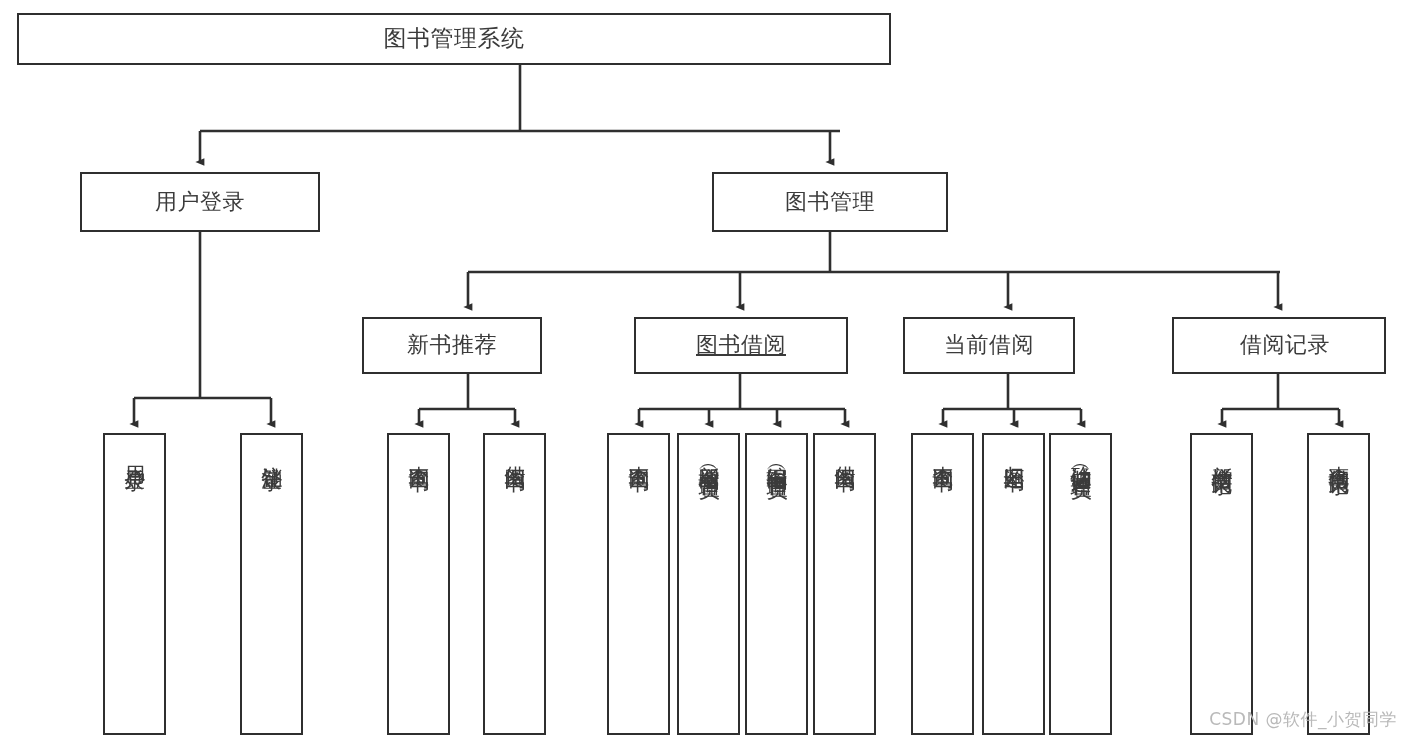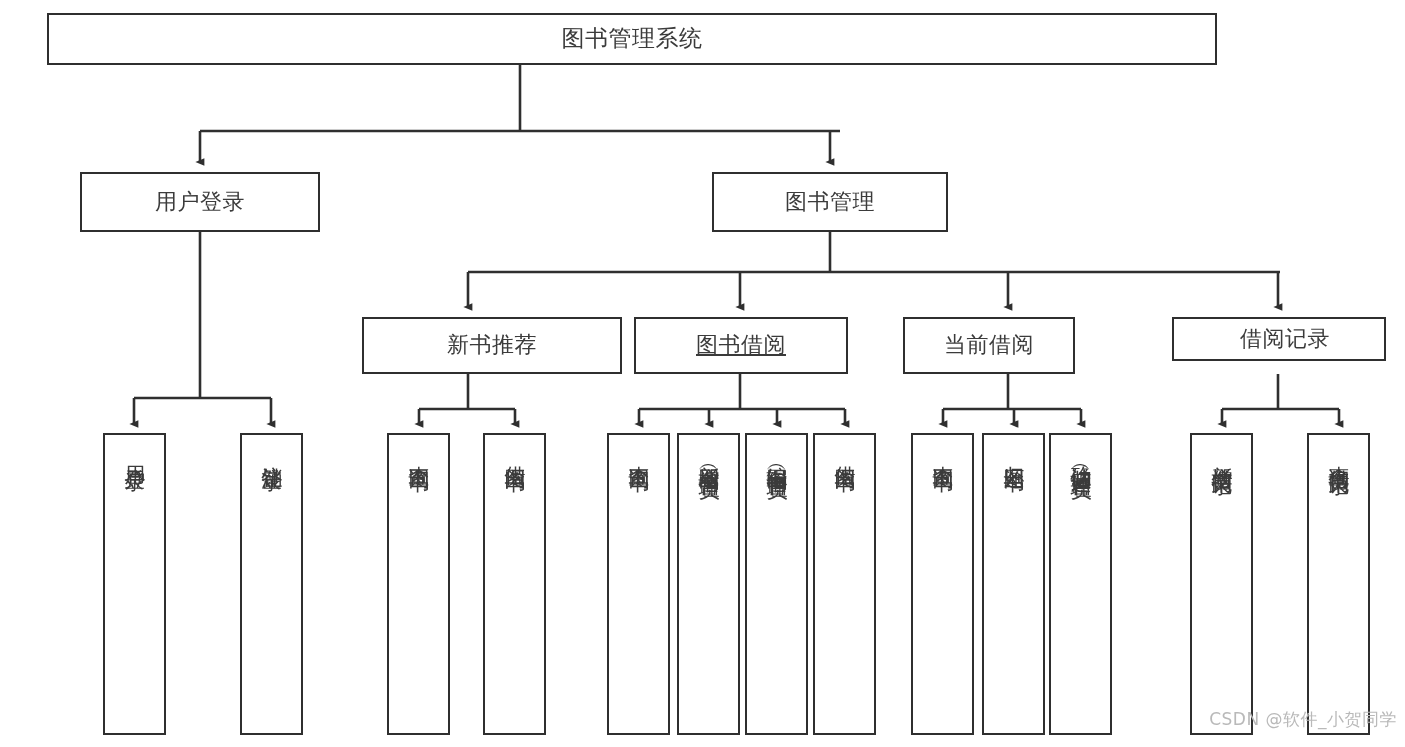--- a/index.html
+++ b/index.html
@@ -120,41 +120,41 @@
       <path d="M1014,409 L1014,424" marker-end="url(#arrow)"></path>
       <path d="M1081,409 L1081,424" marker-end="url(#arrow)"></path>
 
       <path d="M1278,374 L1278,409"></path>
       <path d="M1222,409 L1339,409"></path>
       <path d="M1222,409 L1222,424" marker-end="url(#arrow)"></path>
       <path d="M1339,409 L1339,424" marker-end="url(#arrow)"></path>
     </g>
   </svg>
 
-  <div class="node horizontal" id="root-node" style="left:17px; top:13px; width:1170px; height:52px;margin-left:30px;">
+  <div class="node horizontal" id="root-node" style="left:17px; top:13px; width:874px; height:52px;">
     <span class="label">图书管理系统</span>
   </div>
 
   <div class="node horizontal" style="left:80px; top:172px; width:240px; height:60px;">
     <span class="label">用户登录</span>
   </div>
   <div class="node horizontal" style="left:712px; top:172px; width:236px; height:60px;">
     <span class="label">图书管理</span>
   </div>
 
-  <div class="node horizontal" style="left:362px; top:317px; width:260px; height:57px;">
+  <div class="node horizontal" style="left:362px; top:317px; width:180px; height:57px;">
     <span class="label">新书推荐</span>
   </div>
   <div class="node horizontal" style="left:634px; top:317px; width:214px; height:57px;text-decoration:underline;">
     <span class="label">图书借阅</span>
   </div>
   <div class="node horizontal" style="left:903px; top:317px; width:172px; height:57px;">
     <span class="label">当前借阅</span>
   </div>
-  <div class="node horizontal" style="left:1172px; top:317px; width:214px; height:44px;padding-left:12px;">
+  <div class="node horizontal" style="left:1172px; top:317px; width:214px; height:57px;padding-left:12px;">
     <span class="label">借阅记录</span>
   </div>
 
   <div class="node vertical" style="left:103px; top:433px; width:63px; height:302px;">
     <span class="label">用户登录</span>
   </div>
   <div class="node vertical" style="left:240px; top:433px; width:63px; height:302px;">
     <span class="label">注销登录</span>
   </div>
   <div class="node vertical" style="left:387px; top:433px; width:63px; height:302px;">

